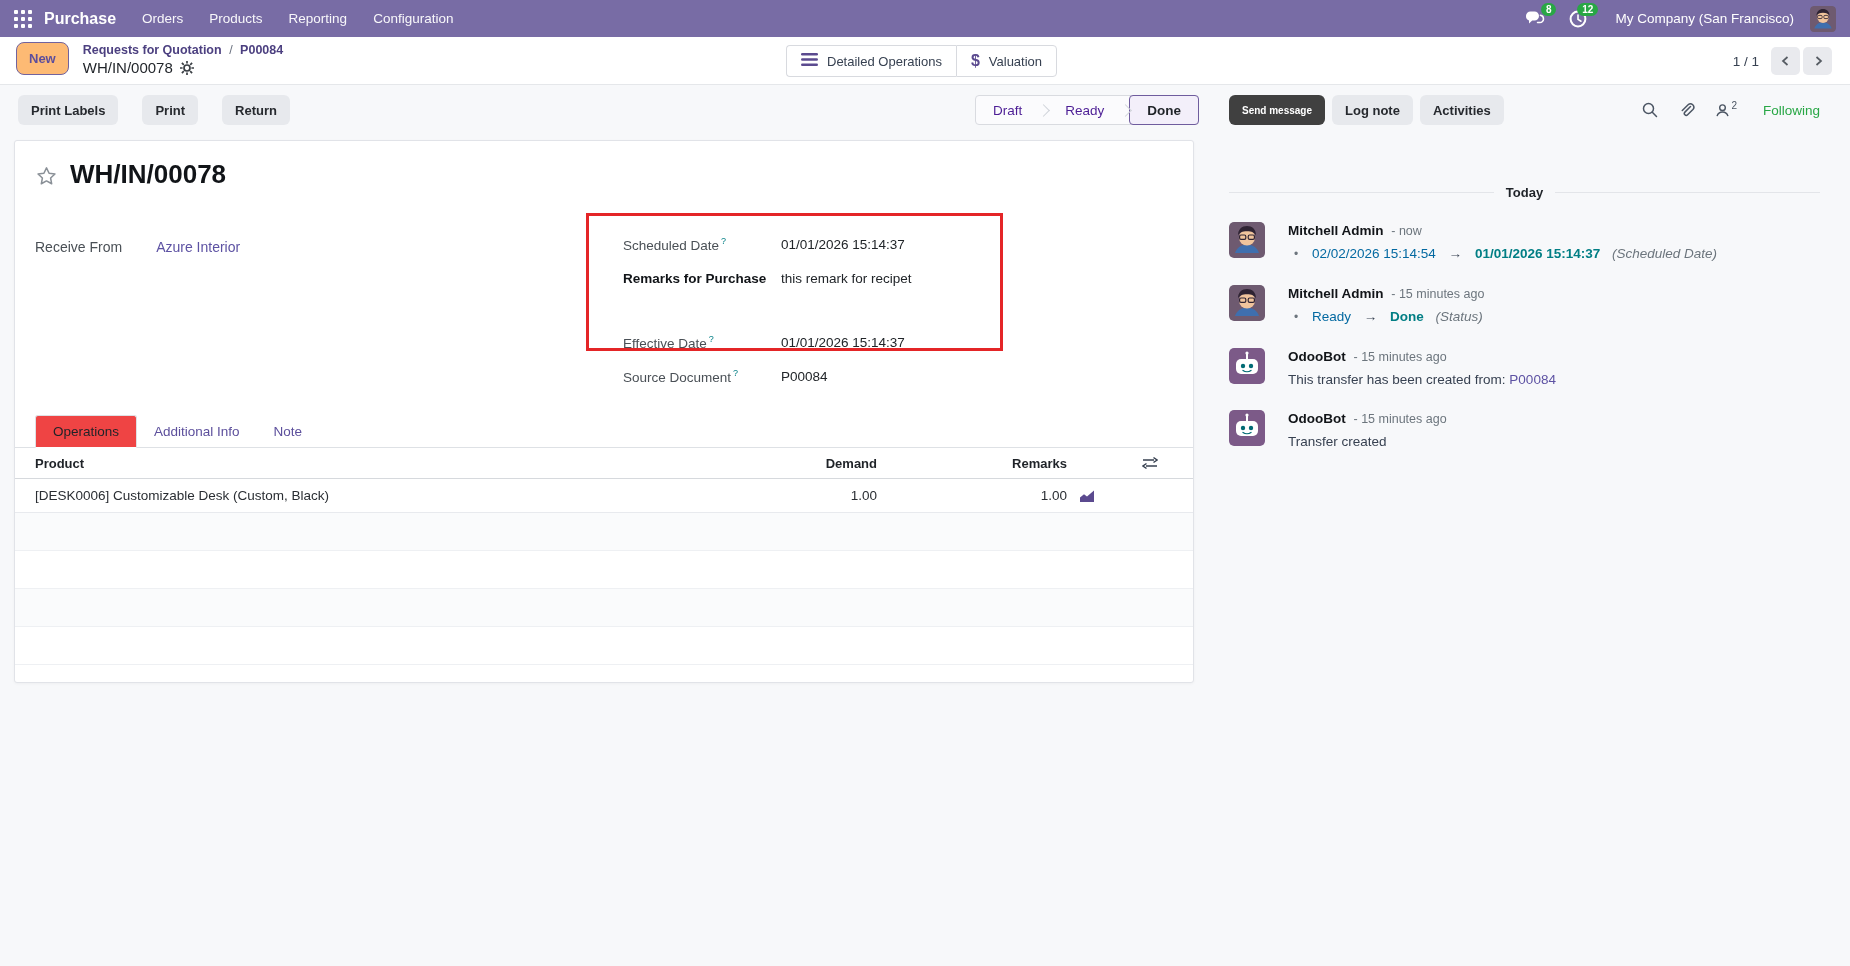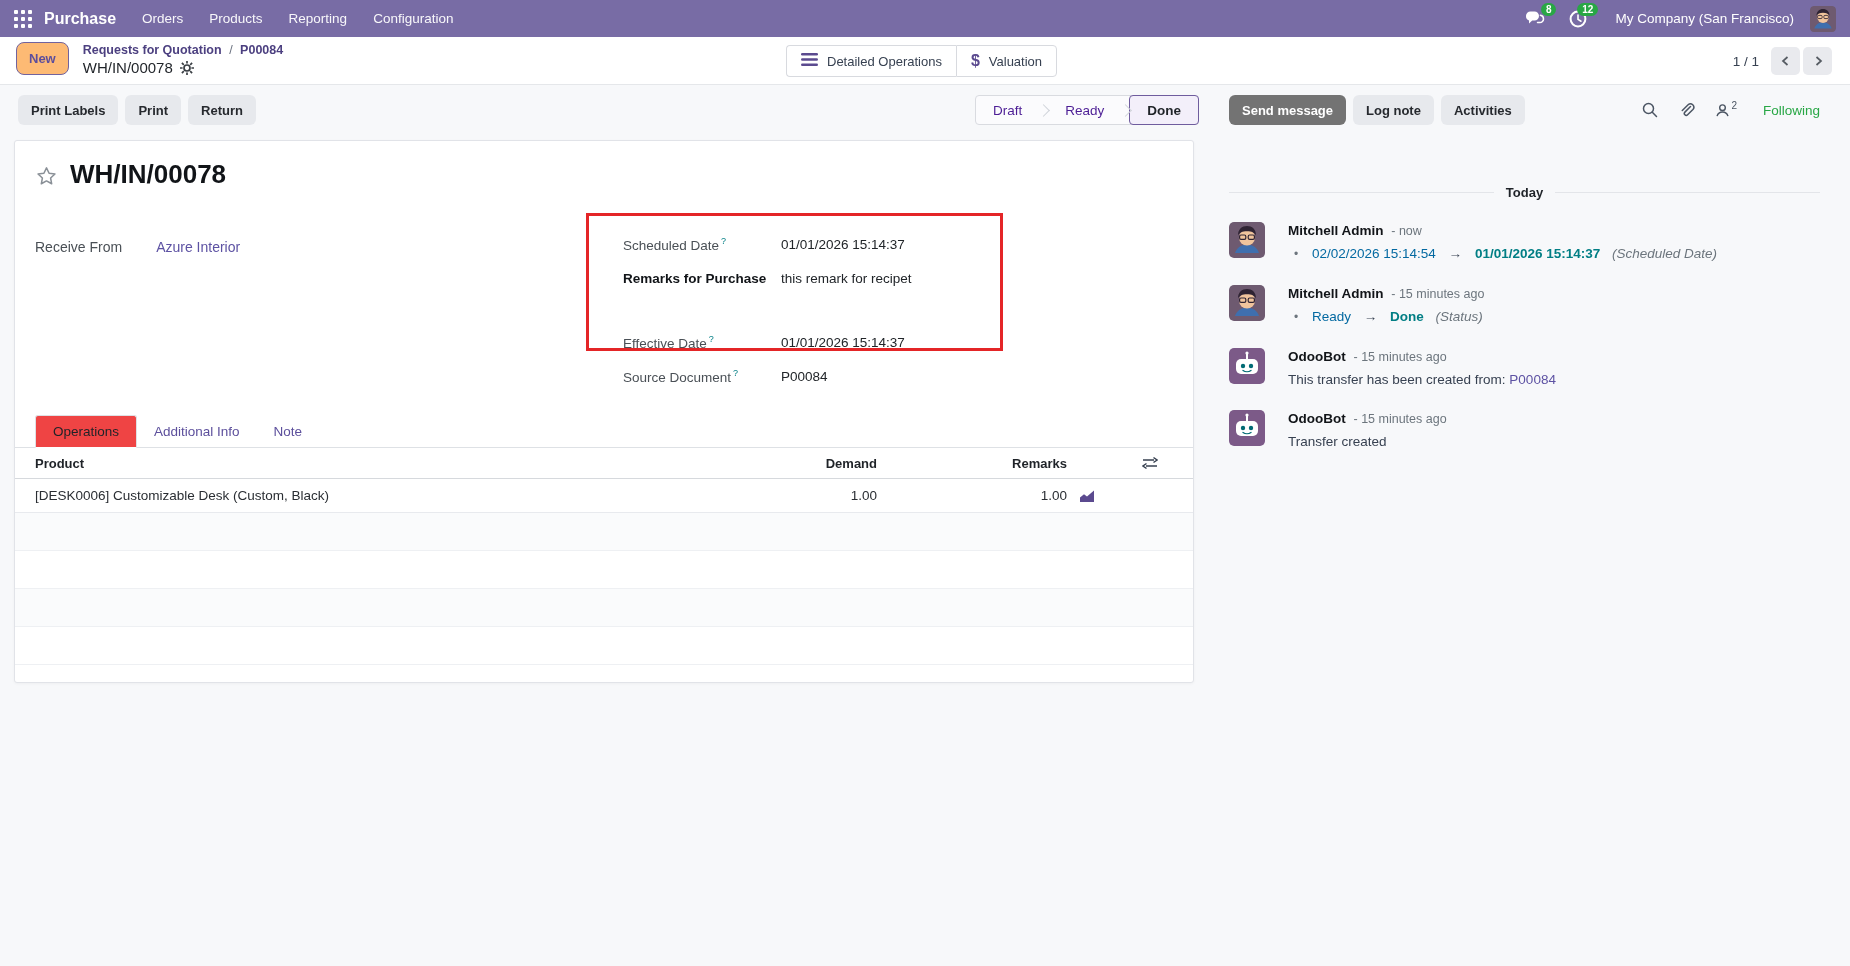--- a/index.html
+++ b/index.html
@@ -59,27 +59,27 @@
     width:29px; height:28px; background:#e9eaee; border:none; border-radius:5px;
     display:flex; align-items:center; justify-content:center; cursor:pointer;
   }
 
   
   .content { position:absolute; top:85px; bottom:0; left:0; right:0; display:flex; background:#f7f8fa; }
   .form-col { width:1213px; flex:none; }
   .chatter-col { flex:1; padding:0 30px 0 16px; }
 
   .action-row { margin:10px 14px 15px 14px; height:30px; display:flex; align-items:center; }
-  .action-btns { display:flex; gap:7px; padding-left:4px; }
+  .action-btns { display:flex; gap:24px; padding-left:4px; }
   .btn-secondary {
     background:#e7e9ed; border:none; color:#26292e; font-weight:600; font-size:13px;
     border-radius:6px; padding:0 13px; height:30px; cursor:pointer;
   }
   .btn-primary {
-    background:#737373; border:none; color:#fff; font-weight:600; font-size:13px;
+    background:#404040; border:none; color:#fff; font-weight:600; font-size:10px;
     border-radius:6px; padding:0 13px; height:30px; cursor:pointer;
   }
   .row-spacer { flex:1; }
 
   .statusbar {
     display:flex; align-items:center; background:#fbfbfd; border:1px solid #d9dbe0;
     border-radius:4px; height:30px;
   }
   .sb-step { padding:0 17px; font-size:13.5px; color:#4c1d95; font-weight:500; cursor:pointer; }
   .sb-sep { width:9px; height:9px; border-top:1px solid #cfd3d9; border-right:1px solid #cfd3d9; transform:rotate(45deg); flex:none; }

